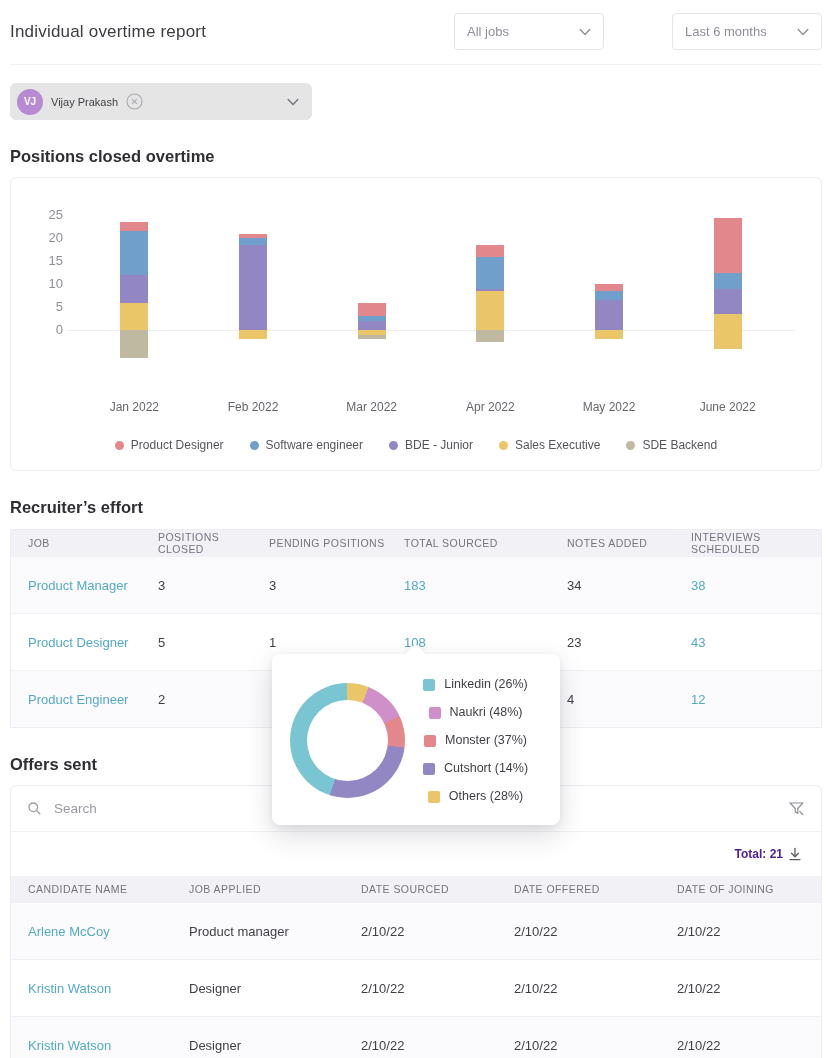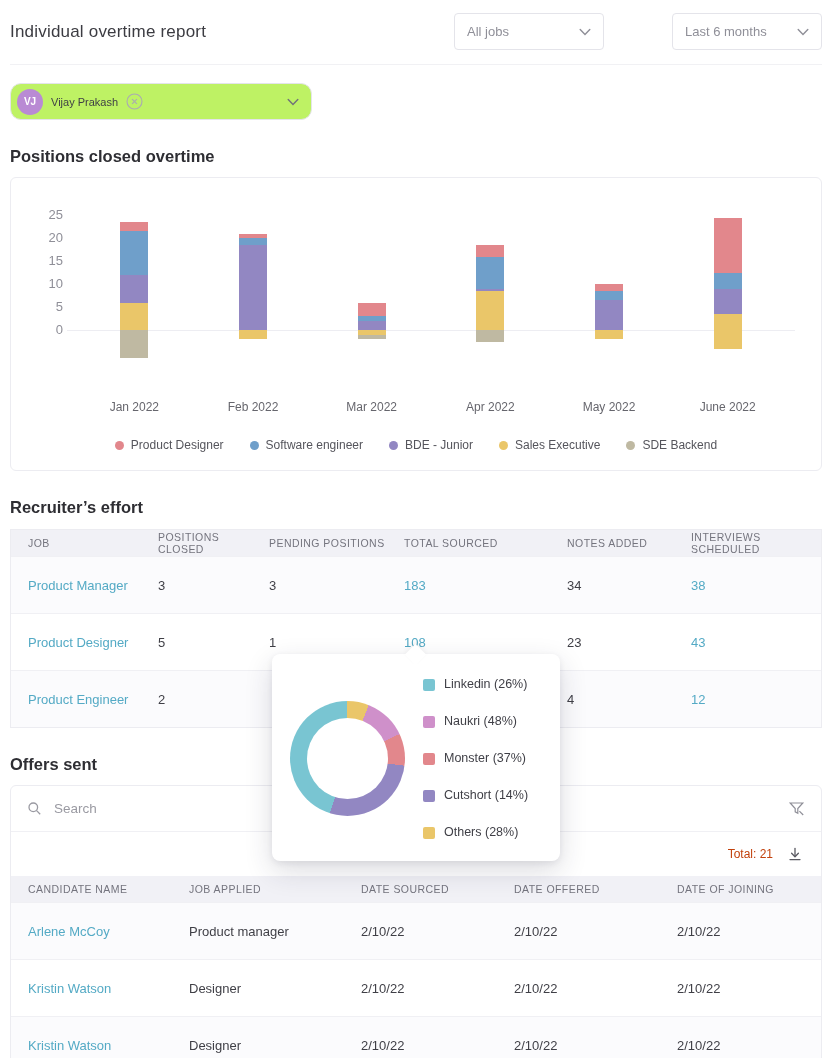--- a/index.html
+++ b/index.html
@@ -21,21 +21,21 @@
   .select {
     display:flex; align-items:center; justify-content:space-between;
     width:150px; height:37px; padding:0 12px; background:#fff;
     border:1px solid #e4e4ea; border-radius:4px; color:#8f8f98; font-size:13px; cursor:pointer;margin-left:48px;
   }
 
   
   .chip-row { margin-top:18px; }
   .chip {
     width:302px; height:37px; display:flex; align-items:center; justify-content:space-between;
-    border:1px solid #e4e4ea; border-radius:11px; padding:0 12px 0 6px; background:#bef264; cursor:pointer;
+    border:1px solid #e4e4ea; border-radius:6px; padding:0 12px 0 6px; background:#e5e5e5; cursor:pointer;
   }
   .chip-left { display:flex; align-items:center; gap:8px; }
   .avatar {
     width:26px; height:26px; border-radius:50%; background:#b98ad4; color:#fff;
     font-size:10px; font-weight:700; display:flex; align-items:center; justify-content:center;
   }
   .chip-name { font-size:11px; color:#3f3f46; }
   .chip-close { display:flex; cursor:pointer; }
 
   h2.section-title { margin:27px 0 0; font-size:16.5px; font-weight:700; color:#2e2e33; }
@@ -67,38 +67,38 @@
   .effort-grid { grid-template-columns:130px 111px 135px 163px 124px 1fr; }
   .offers-grid { grid-template-columns:161px 172px 153px 163px 1fr; }
   .link { color:#54aac5; cursor:pointer; }
 
   
   .offers-card { margin-top:11px; border:1px solid #ececf1; border-radius:6px; background:#fff; overflow:hidden; }
   .search-row { height:46px; display:flex; align-items:center; gap:10px; padding:0 16px; border-bottom:1px solid #f0f0f4; }
   input.search { flex:1; border:none; outline:none; font-size:13.5px; color:#3f3f46; background:transparent; }
   input.search::placeholder { color:#9a9aa2; }
   .filter-btn { display:flex; cursor:pointer; }
-  .total-row { height:44px; display:flex; align-items:center; justify-content:flex-end; gap:14px; padding:0 18px; font-size:12px; color:#c2410c; }
+  .total-row { height:44px; display:flex; align-items:center; justify-content:flex-end; gap:4px; padding:0 18px; font-size:12px; color:#4c1d95;font-weight:bold; }
   .dl-btn { display:flex; cursor:pointer; }
 
   
   .popover {
     position:absolute; left:272px; top:654px; width:288px; z-index:20;
     background:#fff; border-radius:8px; padding:23px 18px 21px;
     display:flex; align-items:center; gap:18px;
     box-shadow:0 2px 6px rgba(35,35,60,.08), 0 10px 28px rgba(35,35,60,.16);
   }
   .popover-arrow {
     position:absolute; top:-7px; left:calc(50% - 8px); width:15px; height:15px;
     background:#fff; transform:rotate(45deg);
     box-shadow:-2px -2px 5px rgba(35,35,60,.05);
   }
   .donut { width:115px; height:115px; border-radius:50%; position:relative; flex-shrink:0; }
   .donut::after { content:""; position:absolute; inset:17px; background:#fff; border-radius:50%; }
-  .p-legend { display:flex; flex-direction:column; gap:22px; }
+  .p-legend { display:flex; flex-direction:column; gap:13px;align-items:center; }
   .p-item { display:flex; align-items:center; gap:9px; font-size:12.5px; color:#3f3f46; line-height:15px; }
   .p-swatch { width:12px; height:12px; border-radius:2px; flex-shrink:0; }
 </style>
 </head>
 <body>
 
 <div class="page">
 
   <header class="top">
     <h1>Individual overtime report</h1>

